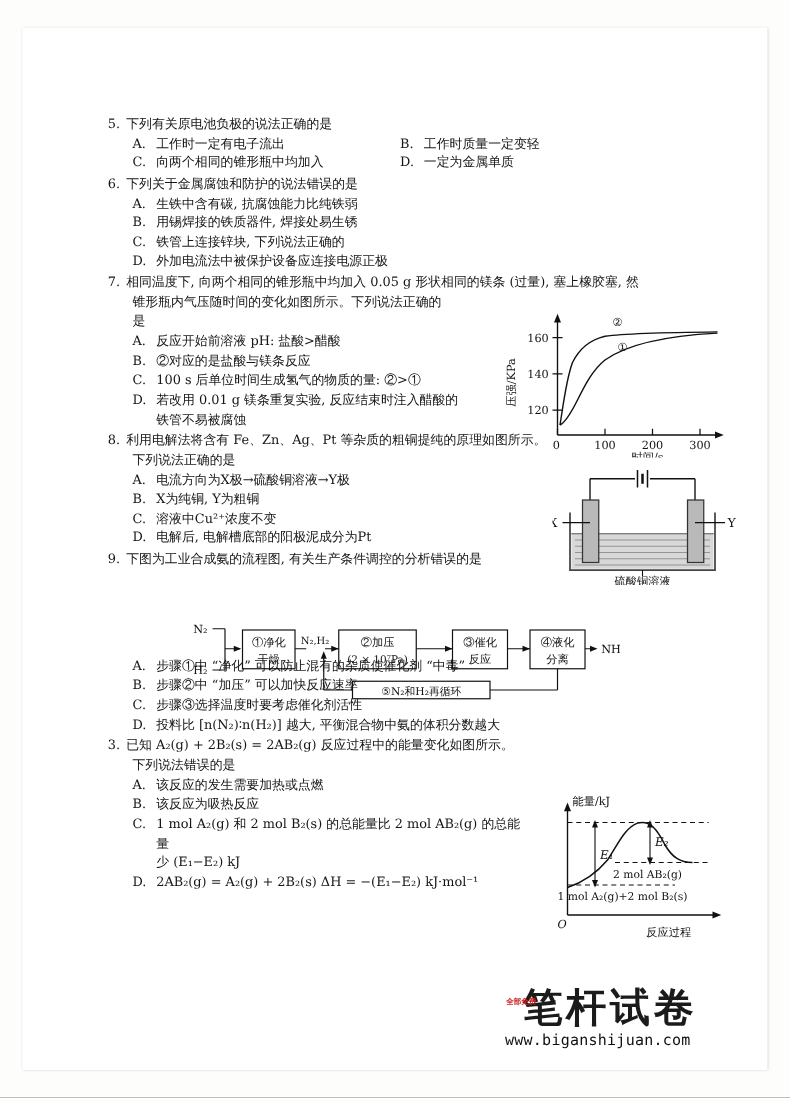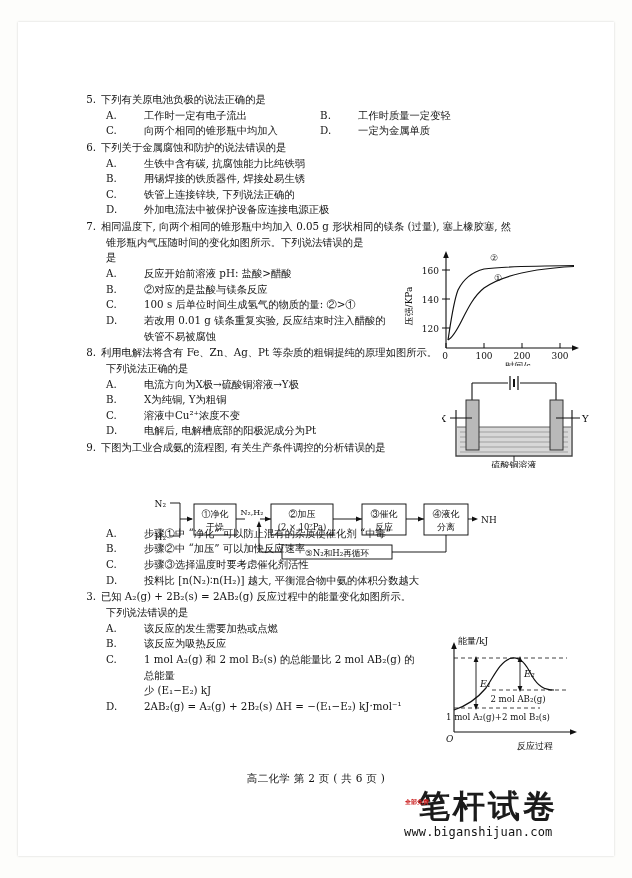--- a/index.html
+++ b/index.html
@@ -58,21 +58,21 @@
     margin-left: 24px;
   }
   .opt {
     display: flex;
     align-items: flex-start;
   }
   .optlab {
     width: 19px;
     flex: 0 0 19px;
   }
-  .opttxt { flex: 1 1 auto; margin-left: 19px; }
+  .opttxt { flex: 1 1 auto; }
   .twocol {
     display: flex;
   }
   .twocol .opt { width: 50%; }
   .twocol .opt:first-child { width: 48%; }
   .narrow { width: 300px; }
   .narrow2 { width: 318px; }
 
   
   .fig-press {
@@ -220,21 +220,21 @@
         </div>
       </div>
     </div>
 
     <div class="q">
       <div class="qhead">
         <div class="qnum">7.</div>
         <div class="qstem">相同温度下, 向两个相同的锥形瓶中均加入 0.05 g 形状相同的镁条 (过量), 塞上橡胶塞, 然</div>
       </div>
       <div class="opts narrow">
-        <div>锥形瓶内气压随时间的变化如图所示。下列说法错误的是</div>
+        <div>锥形瓶内气压随时间的变化如图所示。下列说法正确的</div>
         <div>是</div>
         <div class="opt">
           <span class="optlab">A.</span>
           <span class="opttxt">反应开始前溶液 pH: 盐酸&gt;醋酸</span>
         </div>
         <div class="opt">
           <span class="optlab">B.</span>
           <span class="opttxt">②对应的是盐酸与镁条反应</span>
         </div>
         <div class="opt">
@@ -492,21 +492,20 @@
       <line x1="88" y1="28" x2="88" y2="56" stroke="#111" stroke-width="0.9"></line>
       <polygon points="88,24 85.6,30 90.4,30" fill="#111"></polygon>
       <polygon points="88,60 85.6,54 90.4,54" fill="#111"></polygon>
       <text x="92" y="45" font-size="9.5" font-style="italic" fill="#111">E₂</text>
 
       <text x="86" y="70" font-size="8.6" text-anchor="middle" fill="#111">2 mol AB₂(g)</text>
       <text x="14" y="88" font-size="8.6" fill="#111">1 mol A₂(g)+2 mol B₂(s)</text>
     </svg>
   </div>
 
-  <div class="footer">高二化学  第 2 页 ( 共 6 页 )</div>
 
   <div class="watermark">
     <div class="wm-free">全部免费</div>
     <div class="wm-cn">笔杆试卷</div>
     <div class="wm-url">www.biganshijuan.com</div>
   </div>
 
 </div>
 
 </body></html>

